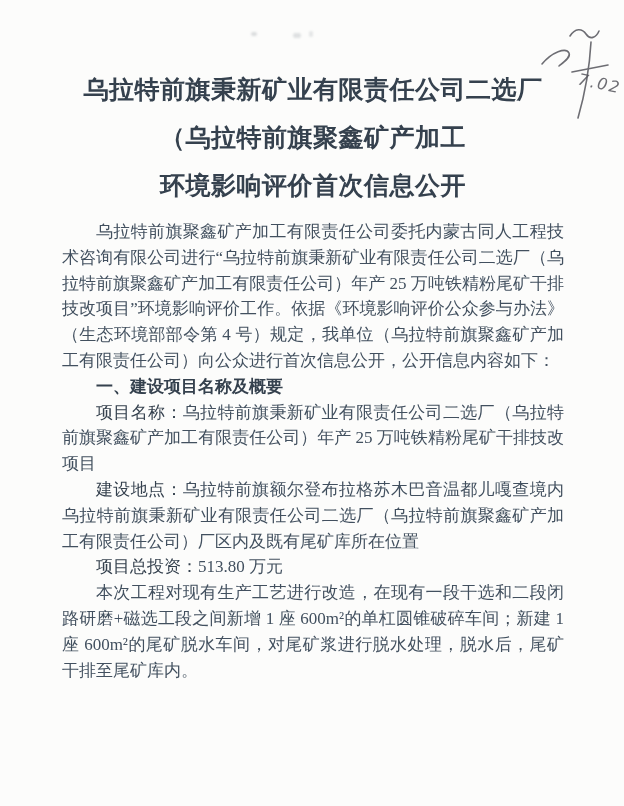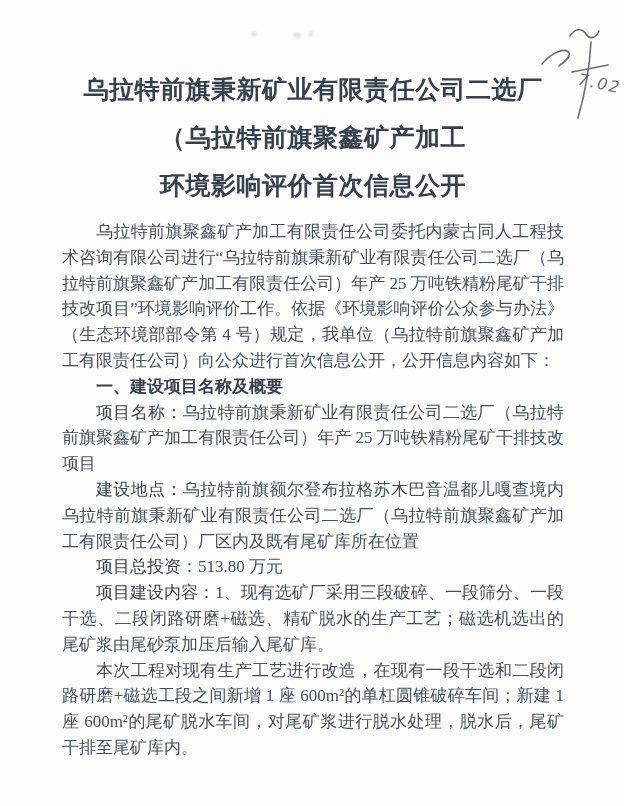--- a/index.html
+++ b/index.html
@@ -117,20 +117,19 @@
       <p class="heading">一、建设项目名称及概要</p>
 
       <p><span class="label">项目名称：</span><span>乌拉特前旗秉新矿业有限责任公司二选厂（乌拉特前旗聚鑫矿产加工有限责任公司）年产 25 万吨铁精粉尾矿干排技改项目</span></p>
 
 
       <p><span class="label">建设地点：</span><span>乌拉特前旗额尔登布拉格苏木巴音温都儿嘎查境内乌拉特前旗秉新矿业有限责任公司二选厂（乌拉特前旗聚鑫矿产加工有限责任公司）厂区内及既有尾矿库所在位置</span></p>
 
 
       <p><span class="label">项目总投资：</span><span>513.80 万元</span></p>
 
-      <p><span class="label">项目建设内容：</span><span>1、现有选矿厂采用三段破碎、一段筛分、一段干选、二段闭路研磨+磁选、精矿脱水的生产工艺；磁选机选出的尾矿浆由尾砂泵加压后输入尾矿库。</span></p>
 
       <p>本次工程对现有生产工艺进行改造，在现有一段干选和二段闭路研磨+磁选工段之间新增 1 座 600m²的单杠圆锥破碎车间；新建 1 座 600m²的尾矿脱水车间，对尾矿浆进行脱水处理，脱水后，尾矿干排至尾矿库内。</p>
 
     </div>
   </div>
 
 </div>
 
 </body></html>

